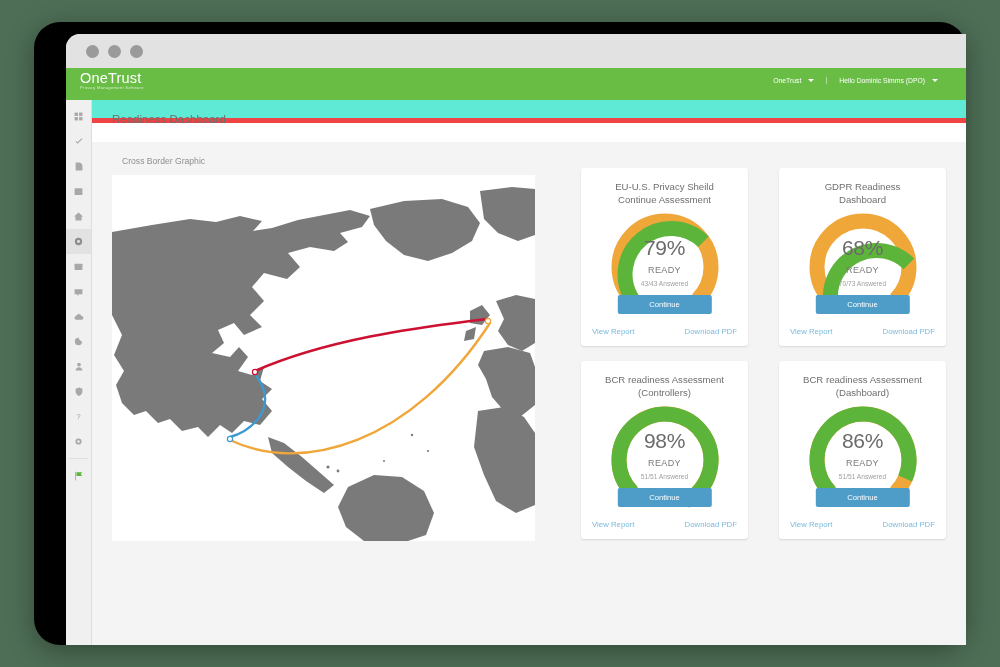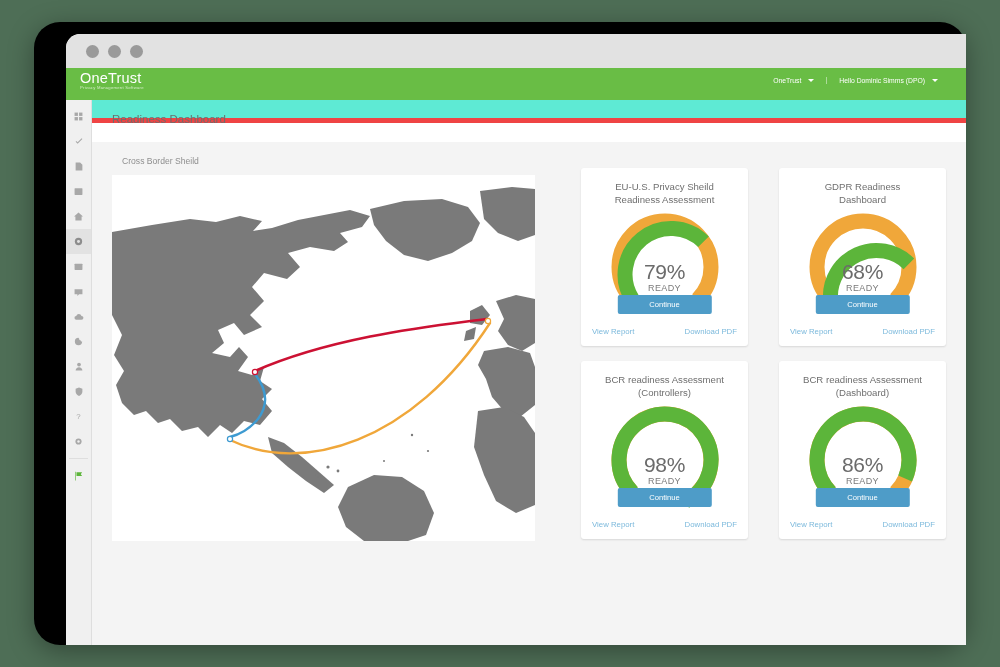--- a/index.html
+++ b/index.html
@@ -201,27 +201,27 @@
     left: 0; right: 0;
     top: 26px;
     text-align: center;
     pointer-events: none;
   }
   .pct {
     font-size: 21px;
     color: #6b6b6b;
     line-height: 1;
     letter-spacing: -.3px;
-    margin-top: 24px;
   }
   .ready {
     font-size: 9px;
     color: #7a7a7a;
     letter-spacing: .4px;
     line-height: 1.5;
+    margin-top: 6px;
   }
   .answered {
     font-size: 6.6px;
     color: #a0a0a0;
     margin-top: 2px;
   }
   .continue-btn {
     position: absolute;
     left: 50%;
     transform: translateX(-50%);
@@ -370,21 +370,21 @@
 
     <div class="main">
       <div class="pagebar">
         <span class="pagetitle">Readiness Dashboard</span>
       </div>
       <div class="whitegap"></div>
 
       <div class="content">
 
         <div class="mappanel">
-          <div class="maptitle">Cross Border Sheild</div>
+          <div class="maptitle">Cross Border Graphic</div>
           <div class="mapbox">
             <svg width="423" height="366" viewBox="0 0 423 366">
               <rect width="423" height="366" fill="#ffffff"></rect>
               <g fill="#7a7a7a">
 
                 <path d="M0 57 L40 50 L78 44 L104 47 L128 41 L150 46 L141 56 L160 53 L186 45
                          L212 40 L238 35 L258 41 L250 52 L228 58 L236 67 L222 76 L198 72
                          L176 78 L188 92 L175 104 L152 98 L140 112 L152 126 L138 140
                          L150 152 L132 160 L122 148 L106 155 L112 168 L100 178 L118 182
                          L127 172 L136 182 L126 196 L140 200 L152 192 L148 206 L160 214
@@ -437,21 +437,21 @@
               </g>
             </svg>
           </div>
         </div>
 
         <div class="cards">
 
           <div class="card">
             <div class="card-title">
               <span>EU-U.S. Privacy Sheild</span><br>
-              <span>Readiness Assessment</span>
+              <span>Continue Assessment</span>
             </div>
             <div class="gauge-wrap">
               <svg width="118" height="104" viewBox="0 0 118 104">
                 <g transform="translate(59,56)" fill="none" stroke-width="15">
                   <path d="M -32.5 32.5 A 46 46 0 1 1 32.5 32.5" stroke="#f0a73a"></path>
                   <path d="M -32.5 32.5 A 46 46 0 0 1 38.5 -25.2" stroke="#5cb53a"></path>
                 </g>
               </svg>
               <div class="gauge-center">
                 <div class="pct">79%</div>

